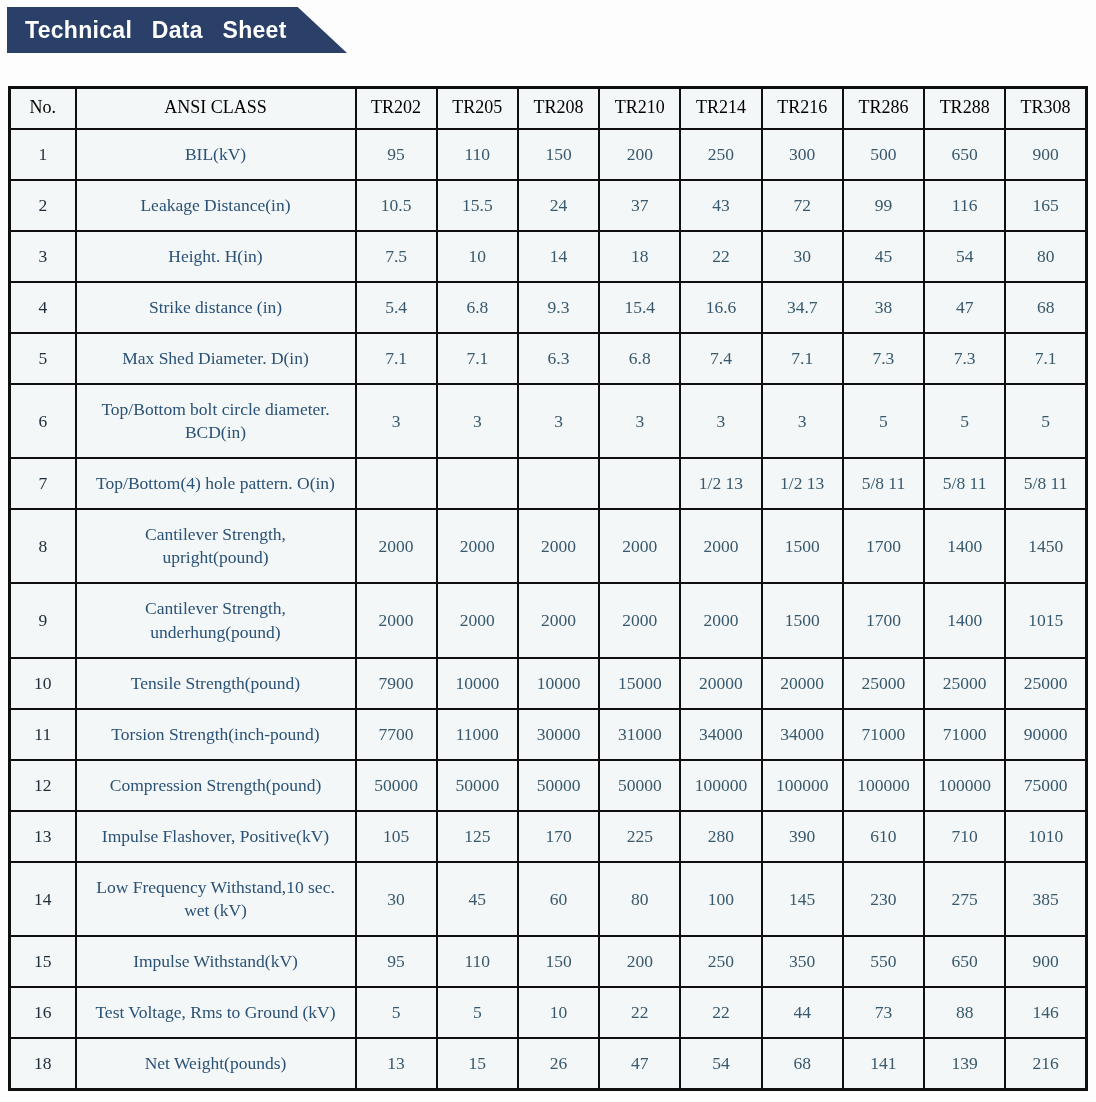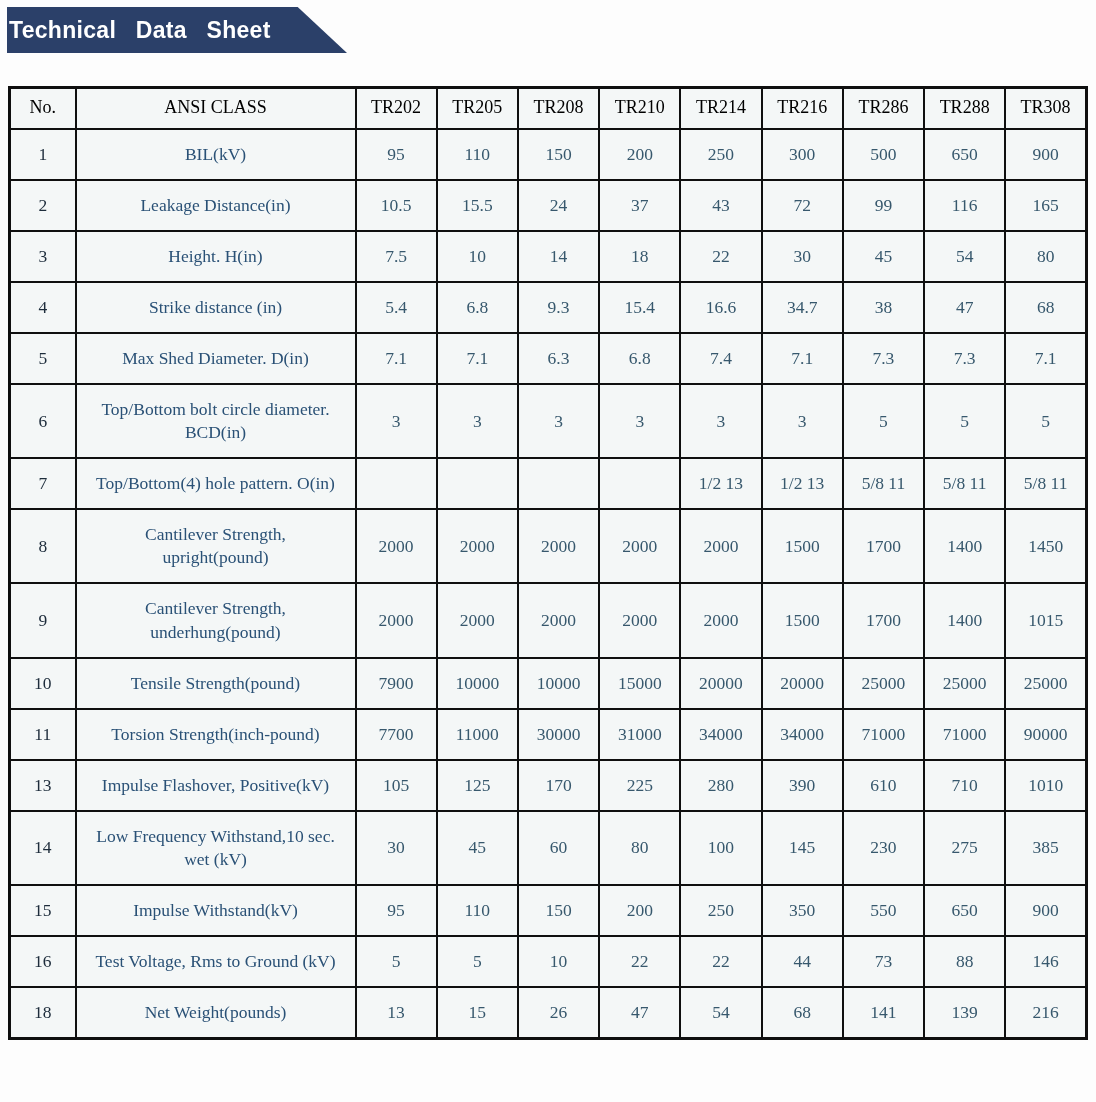--- a/index.html
+++ b/index.html
@@ -16,21 +16,21 @@
   .banner {
     position: absolute;
     left: 7px;
     top: 7px;
     width: 340px;
     height: 46px;
     background: #2b4069;
     clip-path: polygon(0 0, 85.5% 0, 100% 100%, 0 100%);
     display: flex;
     align-items: center;
-    padding-left: 2px;
+    padding-left: 18px;
     filter: drop-shadow(1px 2px 2px rgba(0,0,0,0.35));
   }
   .banner-title {
     color: #ffffff;
     font-family: "Liberation Sans", sans-serif;
     font-weight: bold;
     font-size: 23px;
     word-spacing: 13px;
     letter-spacing: 0.3px;
     white-space: nowrap;
@@ -232,20 +232,33 @@
         <td class="val">11000</td>
         <td class="val">30000</td>
         <td class="val">31000</td>
         <td class="val">34000</td>
         <td class="val">34000</td>
         <td class="val">71000</td>
         <td class="val">71000</td>
         <td class="val">90000</td>
       </tr>
       <tr>
+        <td class="no">12</td>
+        <td class="label">Compression Strength(pound)</td>
+        <td class="val">50000</td>
+        <td class="val">50000</td>
+        <td class="val">50000</td>
+        <td class="val">50000</td>
+        <td class="val">100000</td>
+        <td class="val">100000</td>
+        <td class="val">100000</td>
+        <td class="val">100000</td>
+        <td class="val">75000</td>
+      </tr>
+      <tr>
         <td class="no">13</td>
         <td class="label">Impulse Flashover, Positive(kV)</td>
         <td class="val">105</td>
         <td class="val">125</td>
         <td class="val">170</td>
         <td class="val">225</td>
         <td class="val">280</td>
         <td class="val">390</td>
         <td class="val">610</td>
         <td class="val">710</td>

